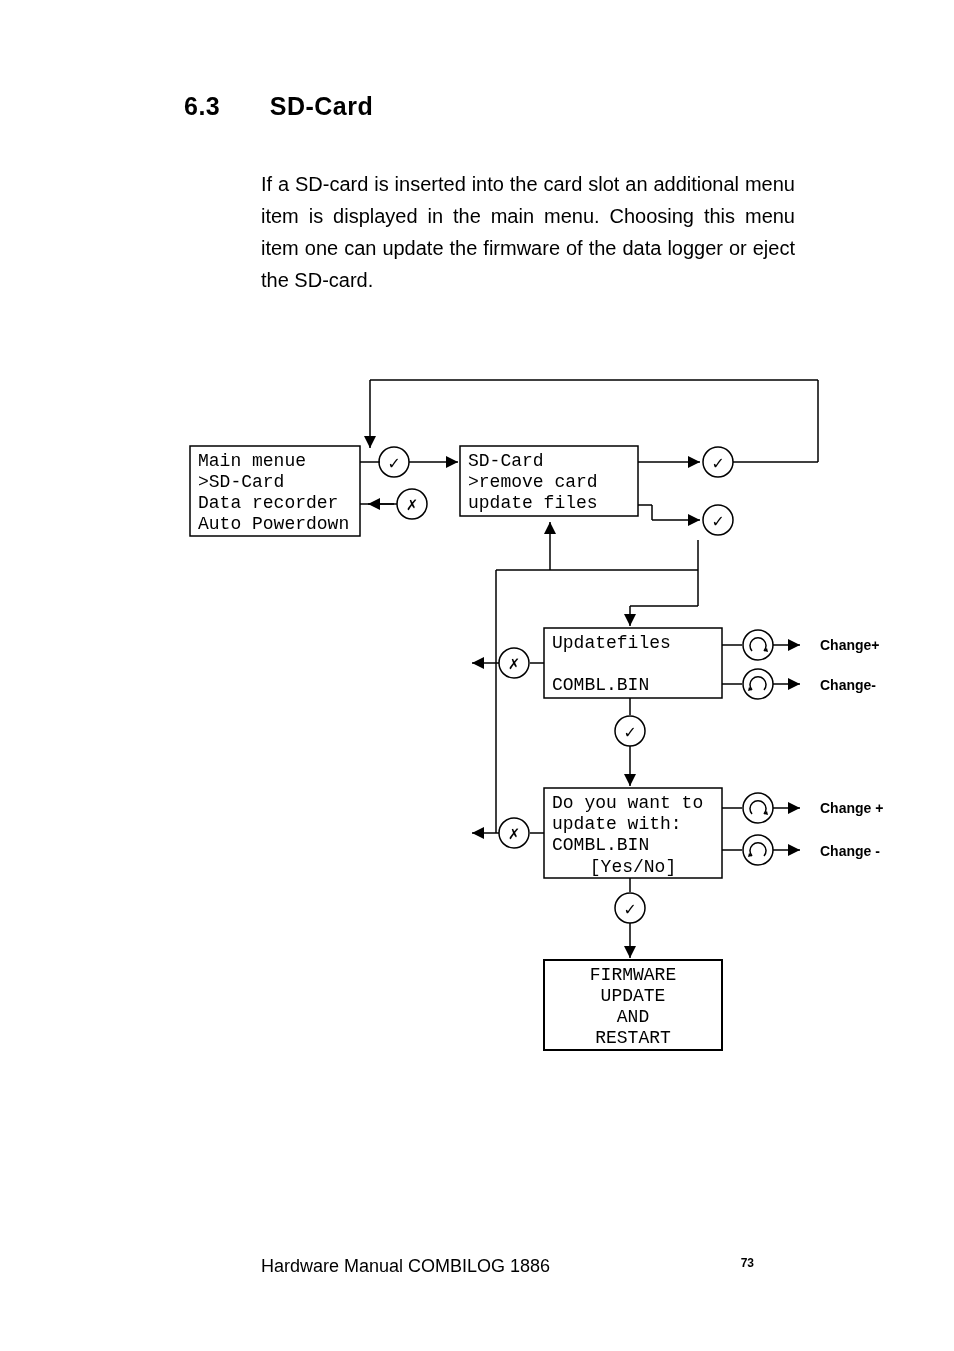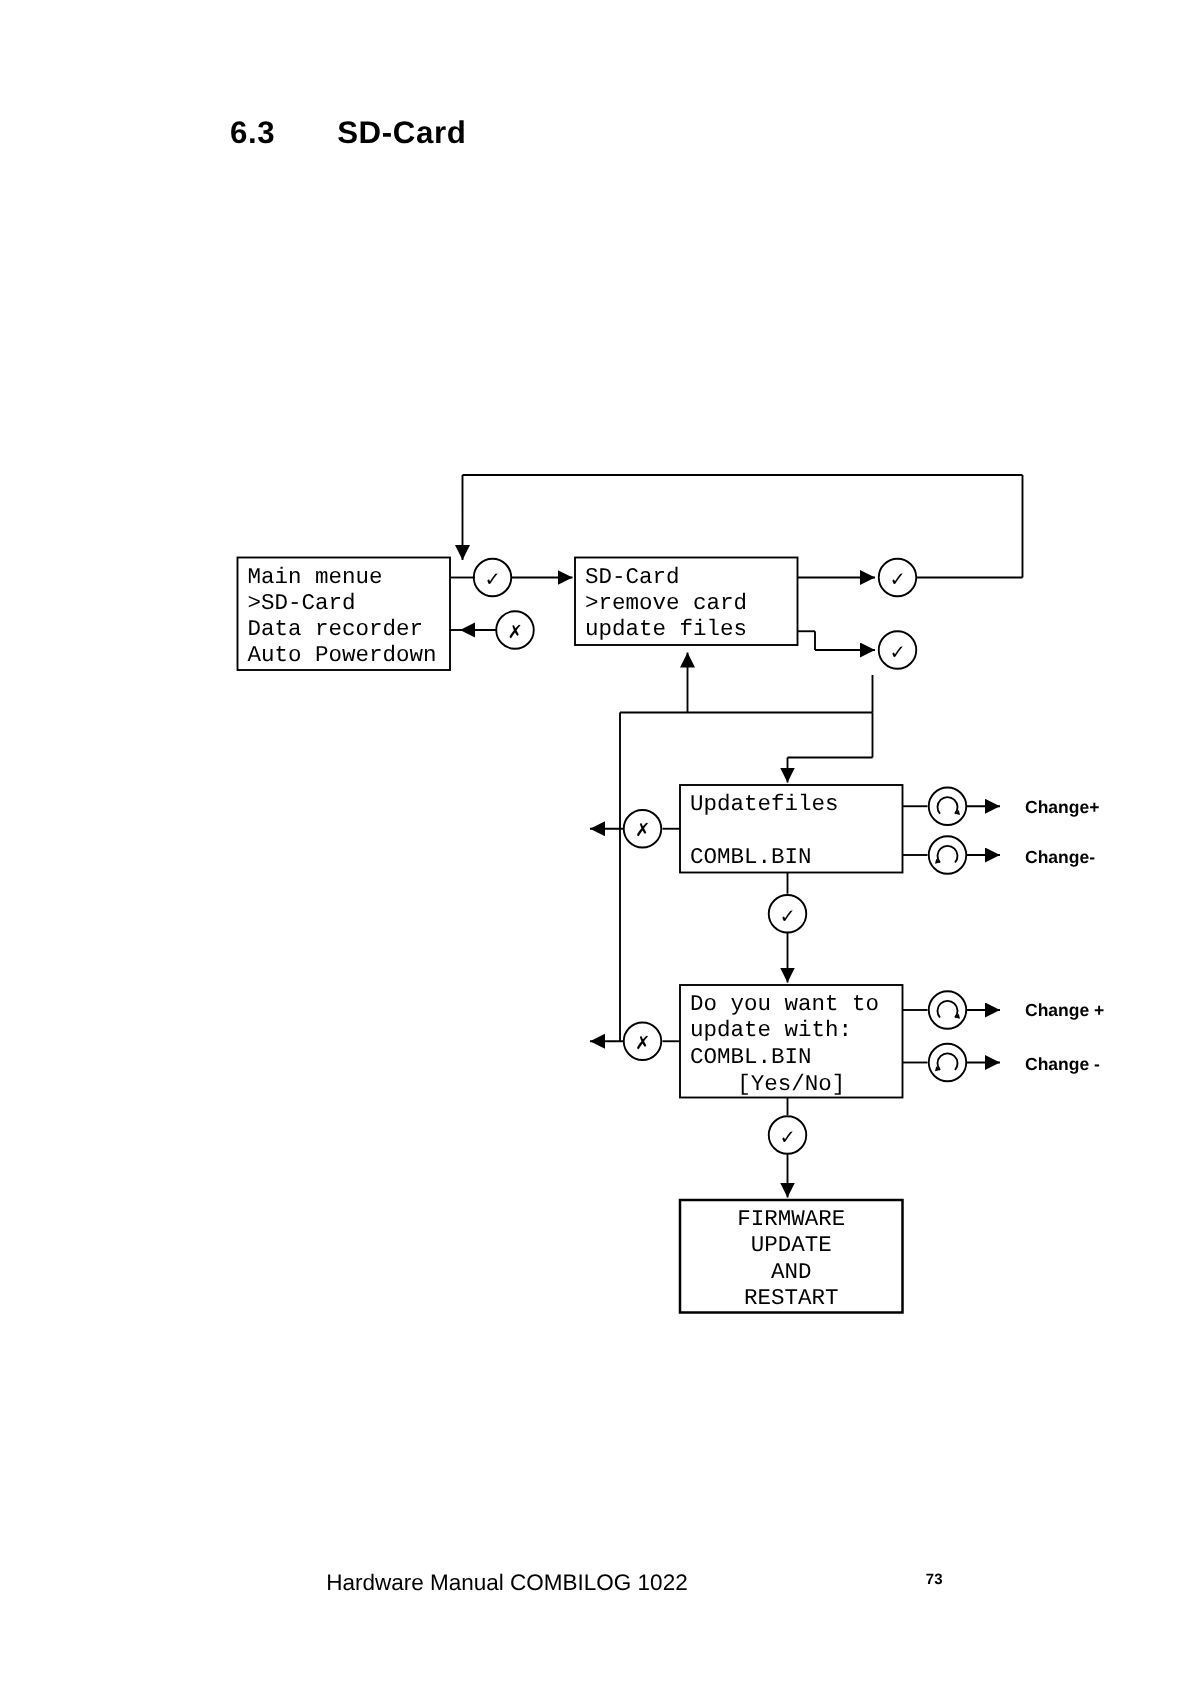--- a/index.html
+++ b/index.html
@@ -17,20 +17,21 @@
 </style>
 </head>
 <body>
 <div class="page">
 
 <div class="heading">
   <span class="num">6.3</span>
   <span>SD-Card</span>
 </div>
 
+<div class="body-text">If a SD-card is inserted into the card slot an additional menu item is displayed in the main menu. Choosing this menu item one can update the firmware of the data logger or eject the SD-card.</div>
 
 <svg class="flow" viewBox="0 0 730 720">
   <defs>
     <marker id="arrow" markerWidth="10" markerHeight="10" refX="8" refY="4" orient="auto">
       <path d="M0,0 L8,4 L0,8 Z" fill="#000"></path>
     </marker>
   </defs>
 
   <rect x="10" y="76" width="170" height="90" fill="none" stroke="#000" stroke-width="1.5"></rect>
   <text x="18" y="96" class="mono">Main menue</text>
@@ -138,16 +139,16 @@
   <text x="450" y="545" class="mono-c" font-size="20">✓</text>
   <line x1="450" y1="553" x2="450" y2="588" stroke="#000" stroke-width="1.5" marker-end="url(#arrow)"></line>
 
   <rect x="364" y="590" width="178" height="90" fill="none" stroke="#000" stroke-width="2"></rect>
   <text x="453" y="610" class="mono-c">FIRMWARE</text>
   <text x="453" y="631" class="mono-c">UPDATE</text>
   <text x="453" y="652" class="mono-c">AND</text>
   <text x="453" y="673" class="mono-c">RESTART</text>
 </svg>
 
-<div class="footer">Hardware Manual COMBILOG 1022</div>
+<div class="footer">Hardware Manual COMBILOG 1886</div>
 <div class="pagenum">73</div>
 
 </div>
 
 </body></html>

